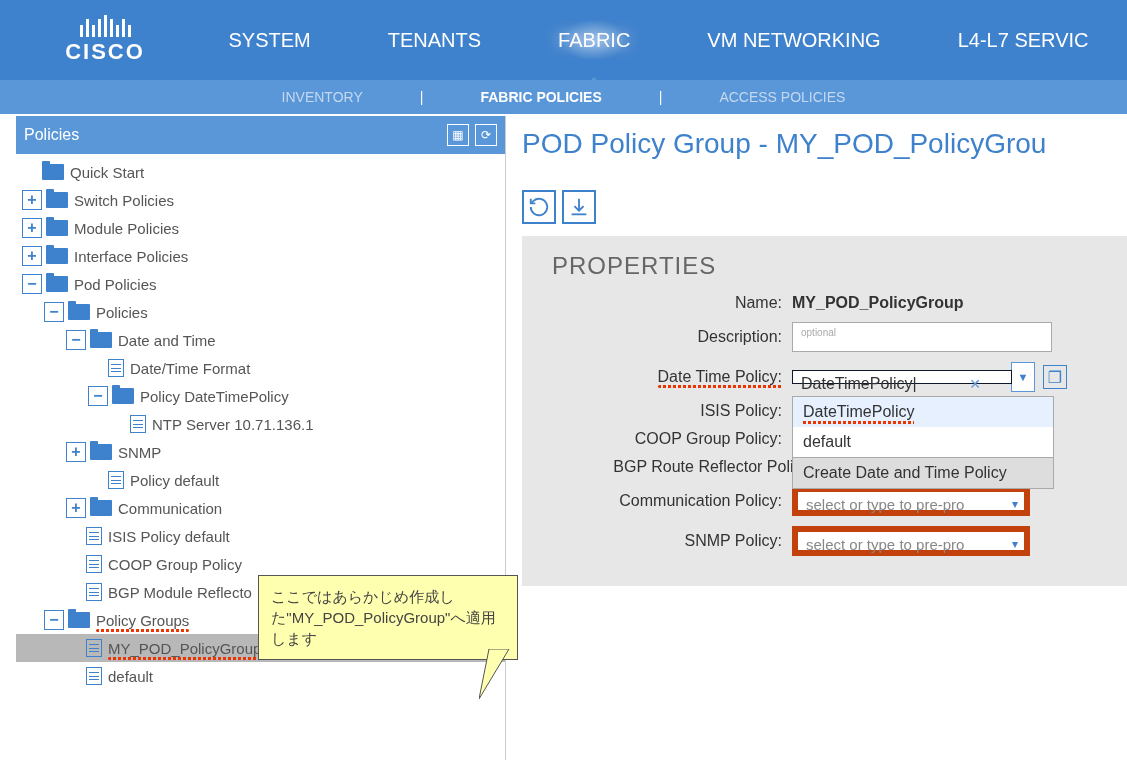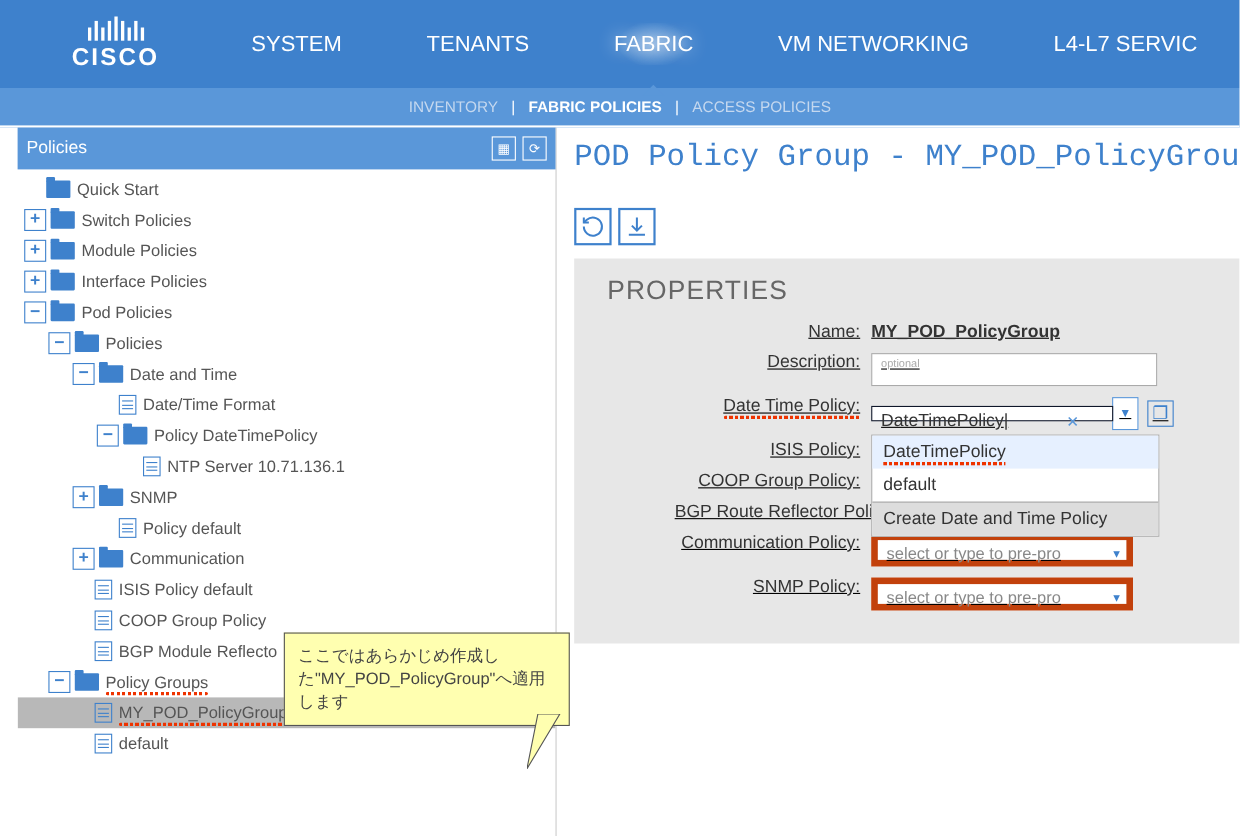--- a/index.html
+++ b/index.html
@@ -14,21 +14,21 @@
 .logo-bars span:nth-child(4){height:18px}.logo-bars span:nth-child(5){height:22px}.logo-bars span:nth-child(6){height:18px}
 .logo-bars span:nth-child(7){height:12px}.logo-bars span:nth-child(8){height:18px}.logo-bars span:nth-child(9){height:12px}
 .logo-text { font-size: 22px; font-weight: bold; letter-spacing: 2px; color:#fff; }
 .nav { flex: 1; display: flex; justify-content: space-around; font-size: 20px; font-weight: 500; }
 .nav-item { padding: 8px 10px; cursor:pointer; text-align:center; line-height:1.1; }
 .nav-item.active { position:relative; }
 .nav-item.active::after { content:""; position:absolute; left:50%; transform:translateX(-50%); bottom:-28px; width:0;height:0;border-left:10px solid transparent;border-right:10px solid transparent;border-bottom:10px solid #5a97d9; z-index:2;}
 .nav-item.glow { text-shadow: 0 0 15px #fff; background: radial-gradient(ellipse 50% 80%, rgba(255,255,255,0.35), transparent 70%); border-radius:20px;}
 
 
-.subnav { background: #5a97d9; height: 36px; display:flex; align-items:center; justify-content:center; color:#c5d8ef; font-size:14px; font-weight:500; border-bottom:2px solid #fff;}
+.subnav { background: #5a97d9; height: 36px; display:flex; align-items:center; justify-content:center; color:#c5d8ef; font-size:14px; font-weight:500; border-bottom:2px solid #fff;gap:45px;}
 .subnav span { margin:0 6px; }
 .subnav .sep { color:#fff; }
 .subnav .active { color:#fff; font-weight:bold; }
 
 
 .main { display:flex; height: calc(760px - 80px - 36px); padding-left: 16px; }
 
 
 .left { width: 490px; border-right:1px solid #ccc; display:flex; flex-direction:column; }
 .left-header { background:#5a97d9; height:38px; display:flex; align-items:center; justify-content:space-between; padding:0 8px; color:#fff; font-size:16px; font-weight:500;}
@@ -43,28 +43,28 @@
 .folder-icon { width:22px; height:16px; background:#3e81cc; border-radius:1px; margin-right:6px; position:relative;}
 .folder-icon::before{content:"";position:absolute;top:-3px;left:0;width:8px;height:4px;background:#3e81cc;border-radius:1px 1px 0 0;}
 .doc-icon { width:16px; height:18px; border:1px solid #3e81cc; margin-right:6px; position:relative; display:flex; flex-direction:column; justify-content:space-evenly; padding:2px;}
 .doc-icon span{display:block;height:1px;background:#3e81cc;}
 .node.selected { background:#b8b8b8; }
 .red-underline { position:relative; }
 .red-underline::after{ content:""; position:absolute; left:0; right:0; bottom:-3px; height:3px; background:repeating-linear-gradient(90deg,#e30,#e30 3px,transparent 3px,transparent 5px); border-radius:2px;}
 
 
 .right { flex:1; padding: 6px 0 0 16px; overflow:hidden;}
-.page-title { color:#3e81cc; font-size:28px; font-weight:400; margin:6px 0 30px 0; white-space:nowrap;font-family:Liberation Mono, monospace;}
+.page-title { color:#3e81cc; font-size:28px; font-weight:400; margin:6px 0 30px 0; white-space:nowrap;}
 .action-icons { display:flex; gap:6px; margin-left:0px; margin-bottom:12px;}
 .sq-btn { width:34px; height:34px; border:2px solid #3e81cc; display:flex; align-items:center; justify-content:center; cursor:pointer; color:#3e81cc; font-size:18px;}
 .sq-btn svg{width:22px;height:22px;}
 
 .props-box { background:#e7e7e7; padding:16px 20px 20px 30px; margin-top:0; }
 .props-title { font-size:24px; color:#666; font-weight:400; letter-spacing:1px; margin-bottom:14px;}
-.prop-row { display:flex; align-items:flex-start; margin:10px 0;text-decoration:underline; }
+.prop-row { display:flex; align-items:center; margin:10px 0; }
 .prop-label { width:240px; text-align:right; padding-right:10px; font-size:16px; color:#333; position:relative;}
 .prop-val { font-size:16px; color:#333; font-weight:bold;}
 .input-like { border:1px solid #aaa; background:#fff; height:30px; padding:4px 8px; font-size:10px; color:#888; width:260px; position:relative;}
 .combo-wrap { position:relative; display:flex; align-items:center;}
 .combo { border:1px solid #0f172a; background:#fff; height:14px; padding:4px 26px 4px 8px; font-size:16px; color:#333; position:relative; width:220px;}
 .combo-x { position:absolute; right:30px; top:5px; color:#5a97d9; font-size:14px; cursor:pointer;}
 .combo-arrow { width:24px; height:30px; border:1px solid #aaa; border-left:1px solid #aaa; background:#fff; display:flex; align-items:center; justify-content:center; color:#3e81cc; font-size:11px; cursor:pointer; margin-left:-1px;}
 .combo-arrow.active{border:1px solid #5a97d9;}
 .copy-icon { width:24px; height:24px; border:1px solid #3e81cc; margin-left:8px; display:flex;align-items:center;justify-content:center;color:#3e81cc; cursor:pointer;}
 .sel { border:6px solid #c2410c; background:#fff; height:30px; padding:4px 22px 4px 8px; font-size:15px; color:#888; position:relative; width:238px;}

